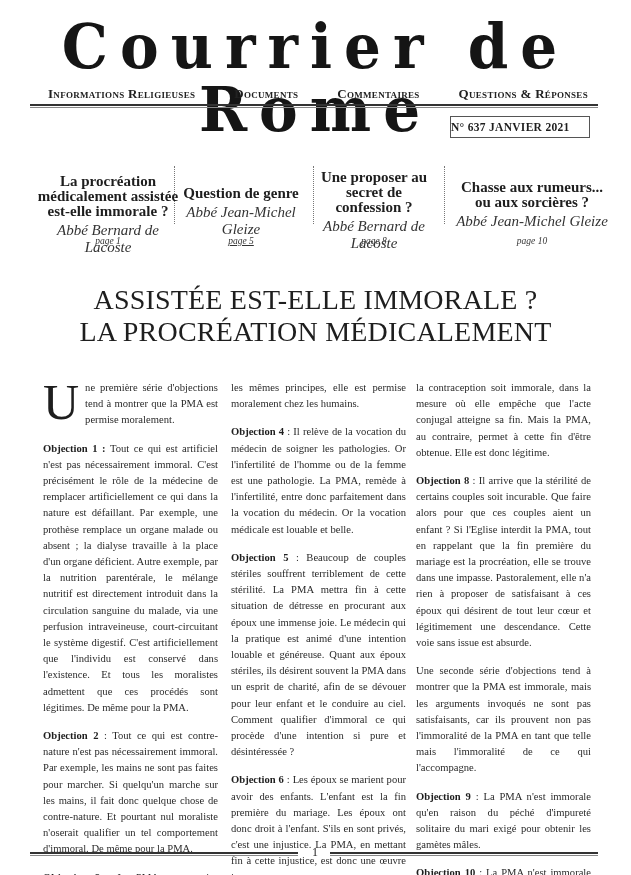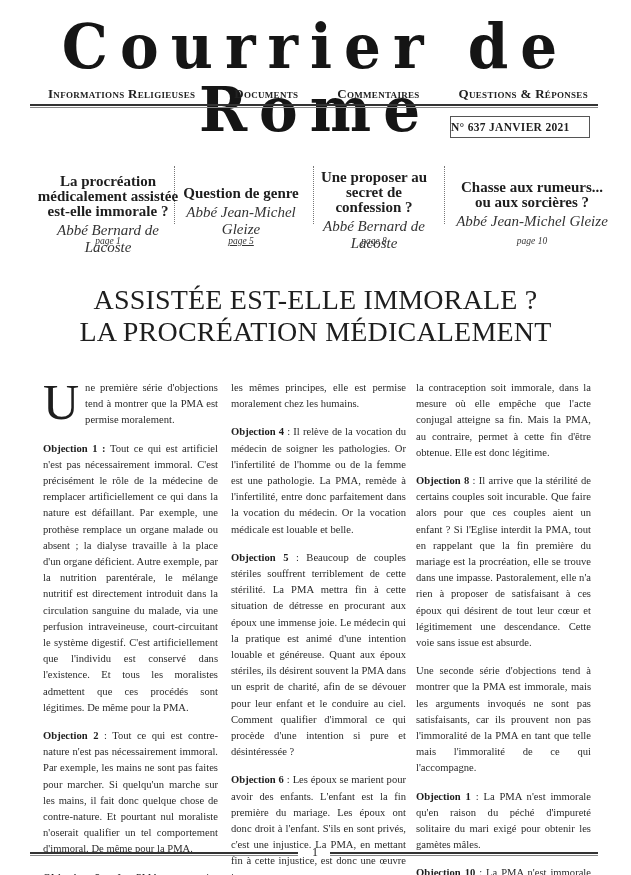--- a/index.html
+++ b/index.html
@@ -88,19 +88,19 @@
   <p><b>Objection 4</b><span> : Il relève de la vocation du médecin de soigner les pathologies. Or l'infertilité de l'homme ou de la femme est une pathologie. La PMA, remède à l'infertilité, entre donc parfaitement dans la vocation du médecin. Or la vocation médicale est louable et belle.</span></p>
   <p><b>Objection 5</b><span> : Beaucoup de couples stériles souffrent terriblement de cette stérilité. La PMA mettra fin à cette situation de détresse en procurant aux époux une immense joie. Le médecin qui la pratique est animé d'une intention louable et généreuse. Quant aux époux stériles, ils désirent souvent la PMA dans un esprit de charité, afin de se dévouer pour leur enfant et le conduire au ciel. Comment qualifier d'immoral ce qui procède d'une intention si pure et désintéressée ?</span></p>
   <p><b>Objection 6</b><span> : Les époux se marient pour avoir des enfants. L'enfant est la fin première du mariage. Les époux ont donc droit à l'enfant. S'ils en sont privés, c'est une injustice. La PMA, en mettant fin à cette injustice, est donc une œuvre juste.</span></p>
 
 </div>
 
 <div class="col" style="left:416px;">
   <p>la contraception soit immorale, dans la mesure où elle empêche que l'acte conjugal atteigne sa fin. Mais la PMA, au contraire, permet à cette fin d'être obtenue. Elle est donc légitime.</p>
   <p><b>Objection 8</b><span> : Il arrive que la stérilité de certains couples soit incurable. Que faire alors pour que ces couples aient un enfant ? Si l'Eglise interdit la PMA, tout en rappelant que la fin première du mariage est la procréation, elle se trouve dans une impasse. Pastoralement, elle n'a rien à proposer de satisfaisant à ces époux qui désirent de tout leur cœur et légitimement une descendance. Cette voie sans issue est absurde.</span></p>
   <p><span>Une seconde série d'objections tend à montrer que la PMA est immorale, mais les arguments invoqués ne sont pas satisfaisants, car ils prouvent non pas l'immoralité de la PMA en tant que telle mais l'immoralité de ce qui l'accompagne.</span></p>
-  <p><b>Objection 1</b><span> : La PMA n'est immorale qu'en raison du péché d'impureté solitaire du mari exigé pour obtenir les gamètes mâles.</span></p>
+  <p><b>Objection 9</b><span> : La PMA n'est immorale qu'en raison du péché d'impureté solitaire du mari exigé pour obtenir les gamètes mâles.</span></p>
   <p><b>Objection 10</b><span> : La PMA n'est immorale que parce que les gamètes mâles sont</span></p>
 </div>
 
 <div class="rule-double" style="left:30px; width:268px; top:852px;"></div>
 <div class="footer-num">1</div>
 <div class="rule-double" style="left:330px; width:268px; top:852px;"></div>
 
 </body></html>

